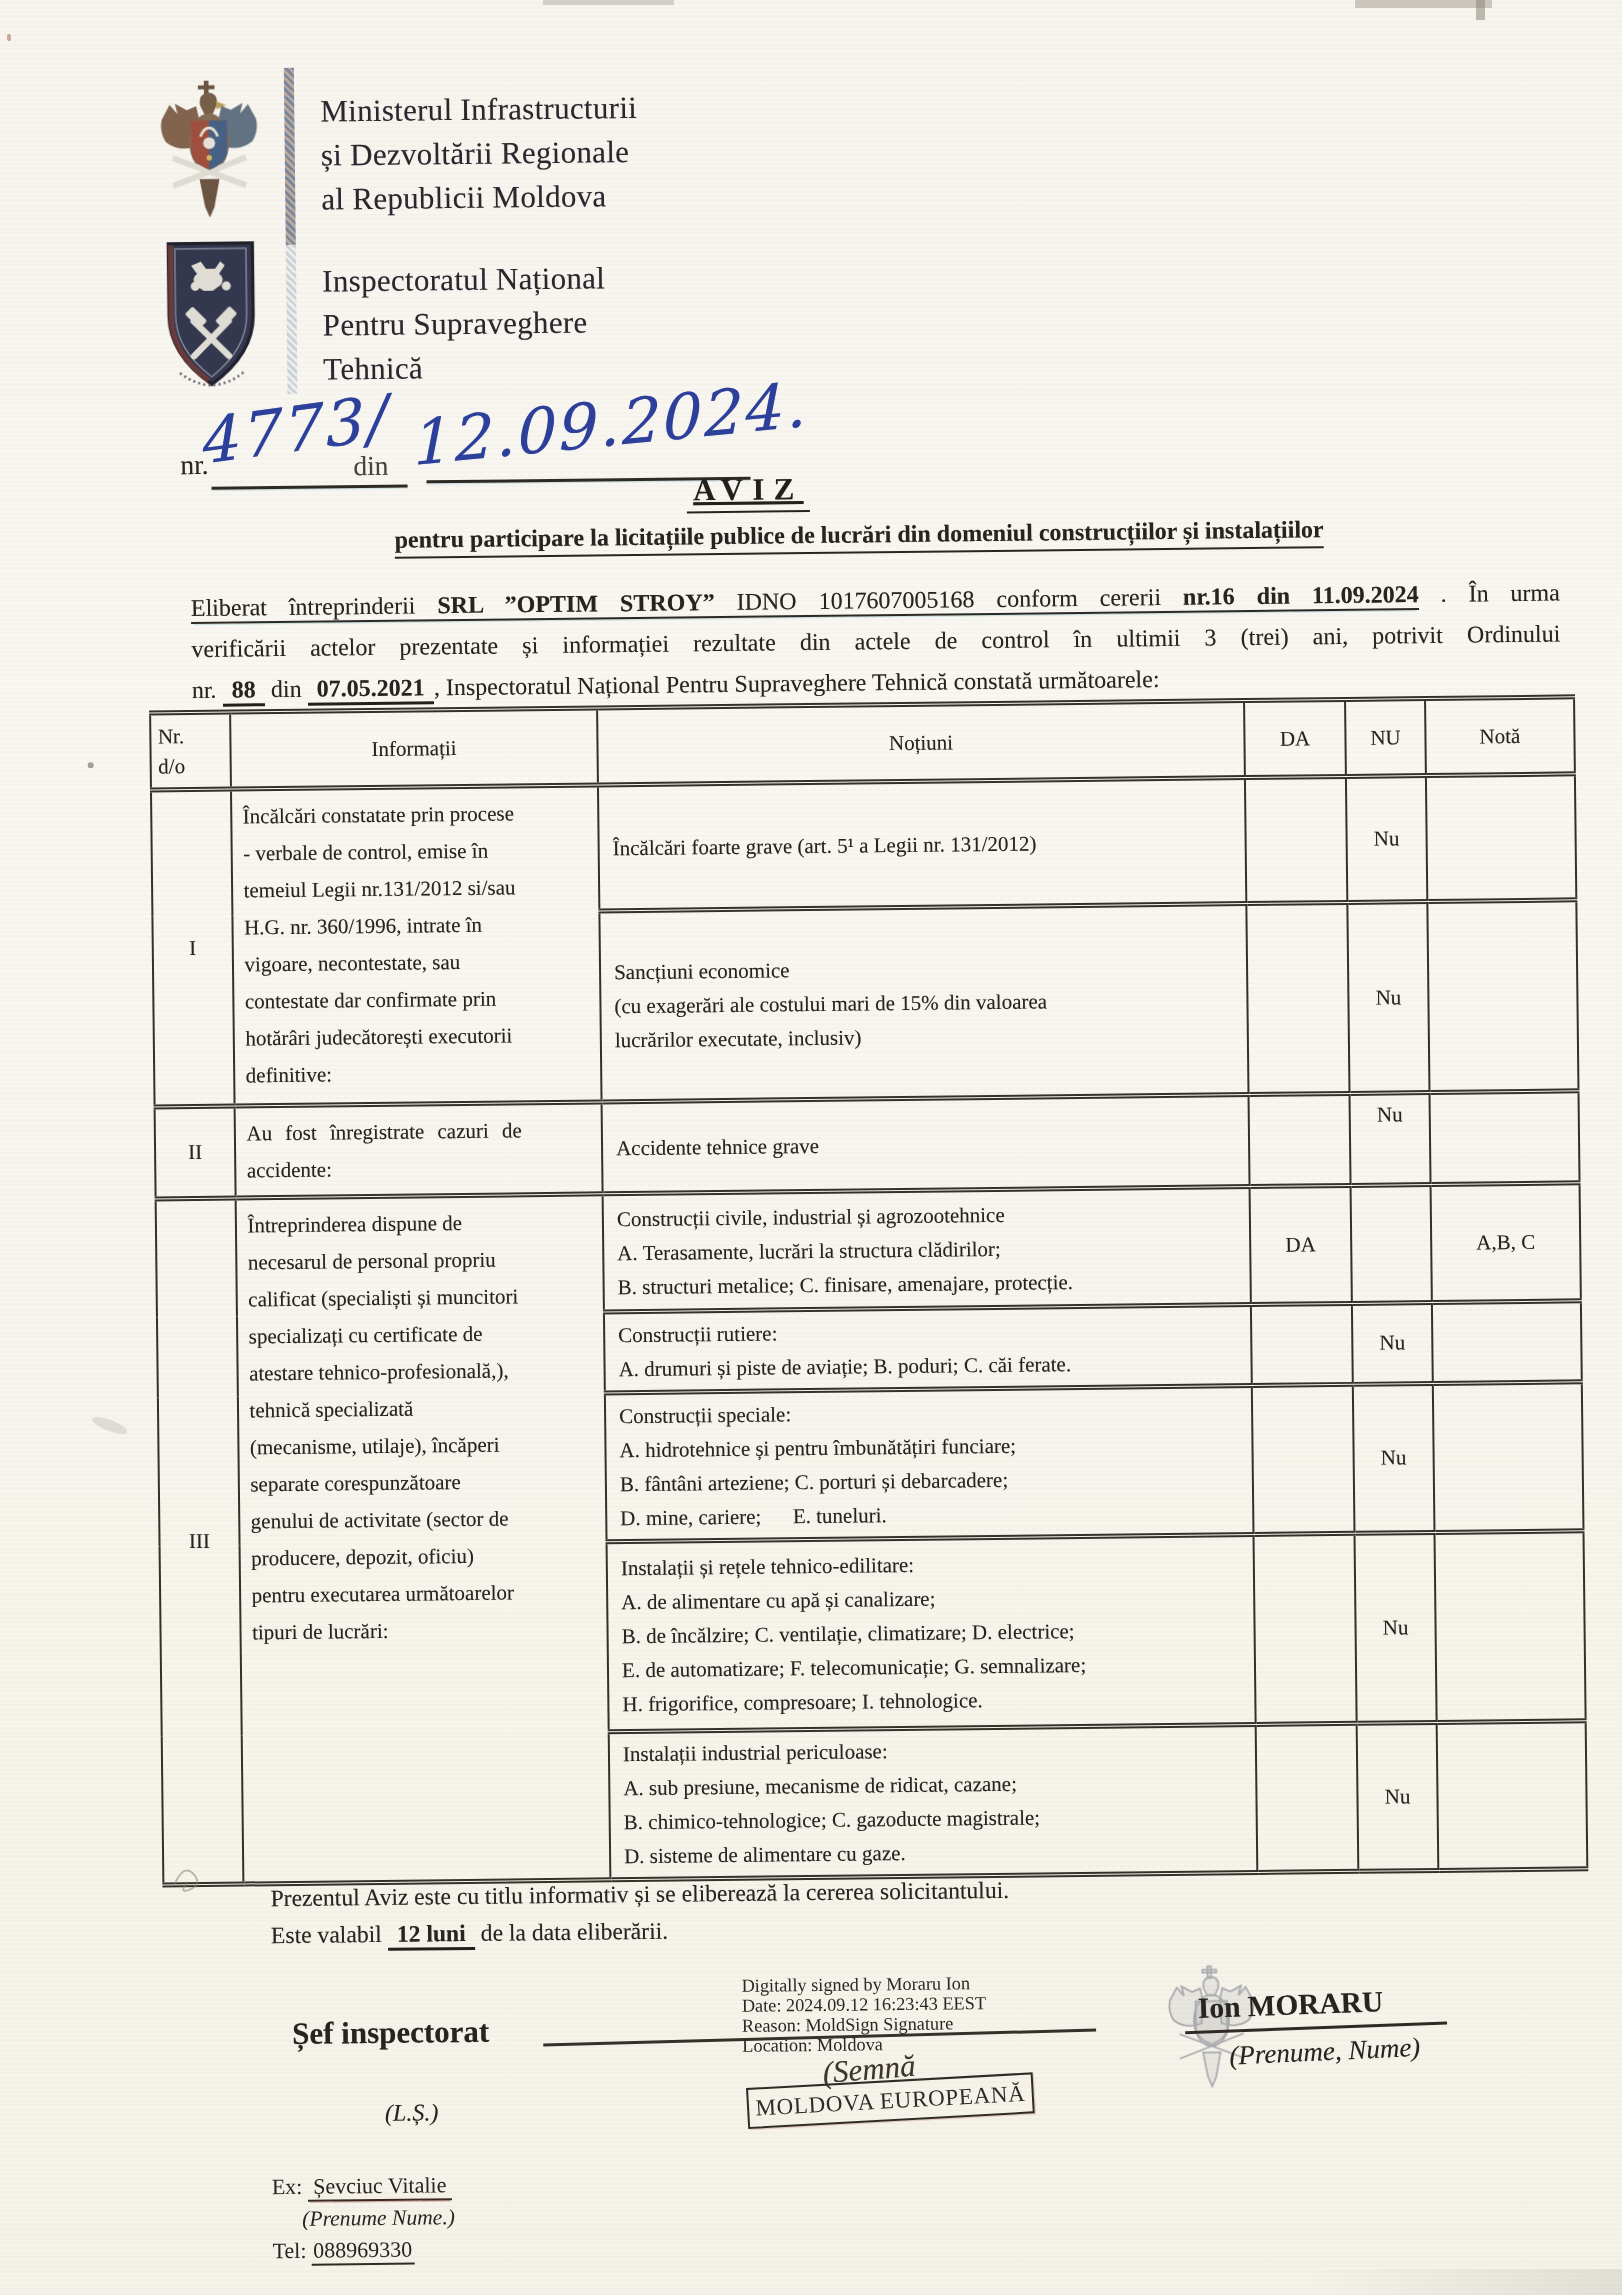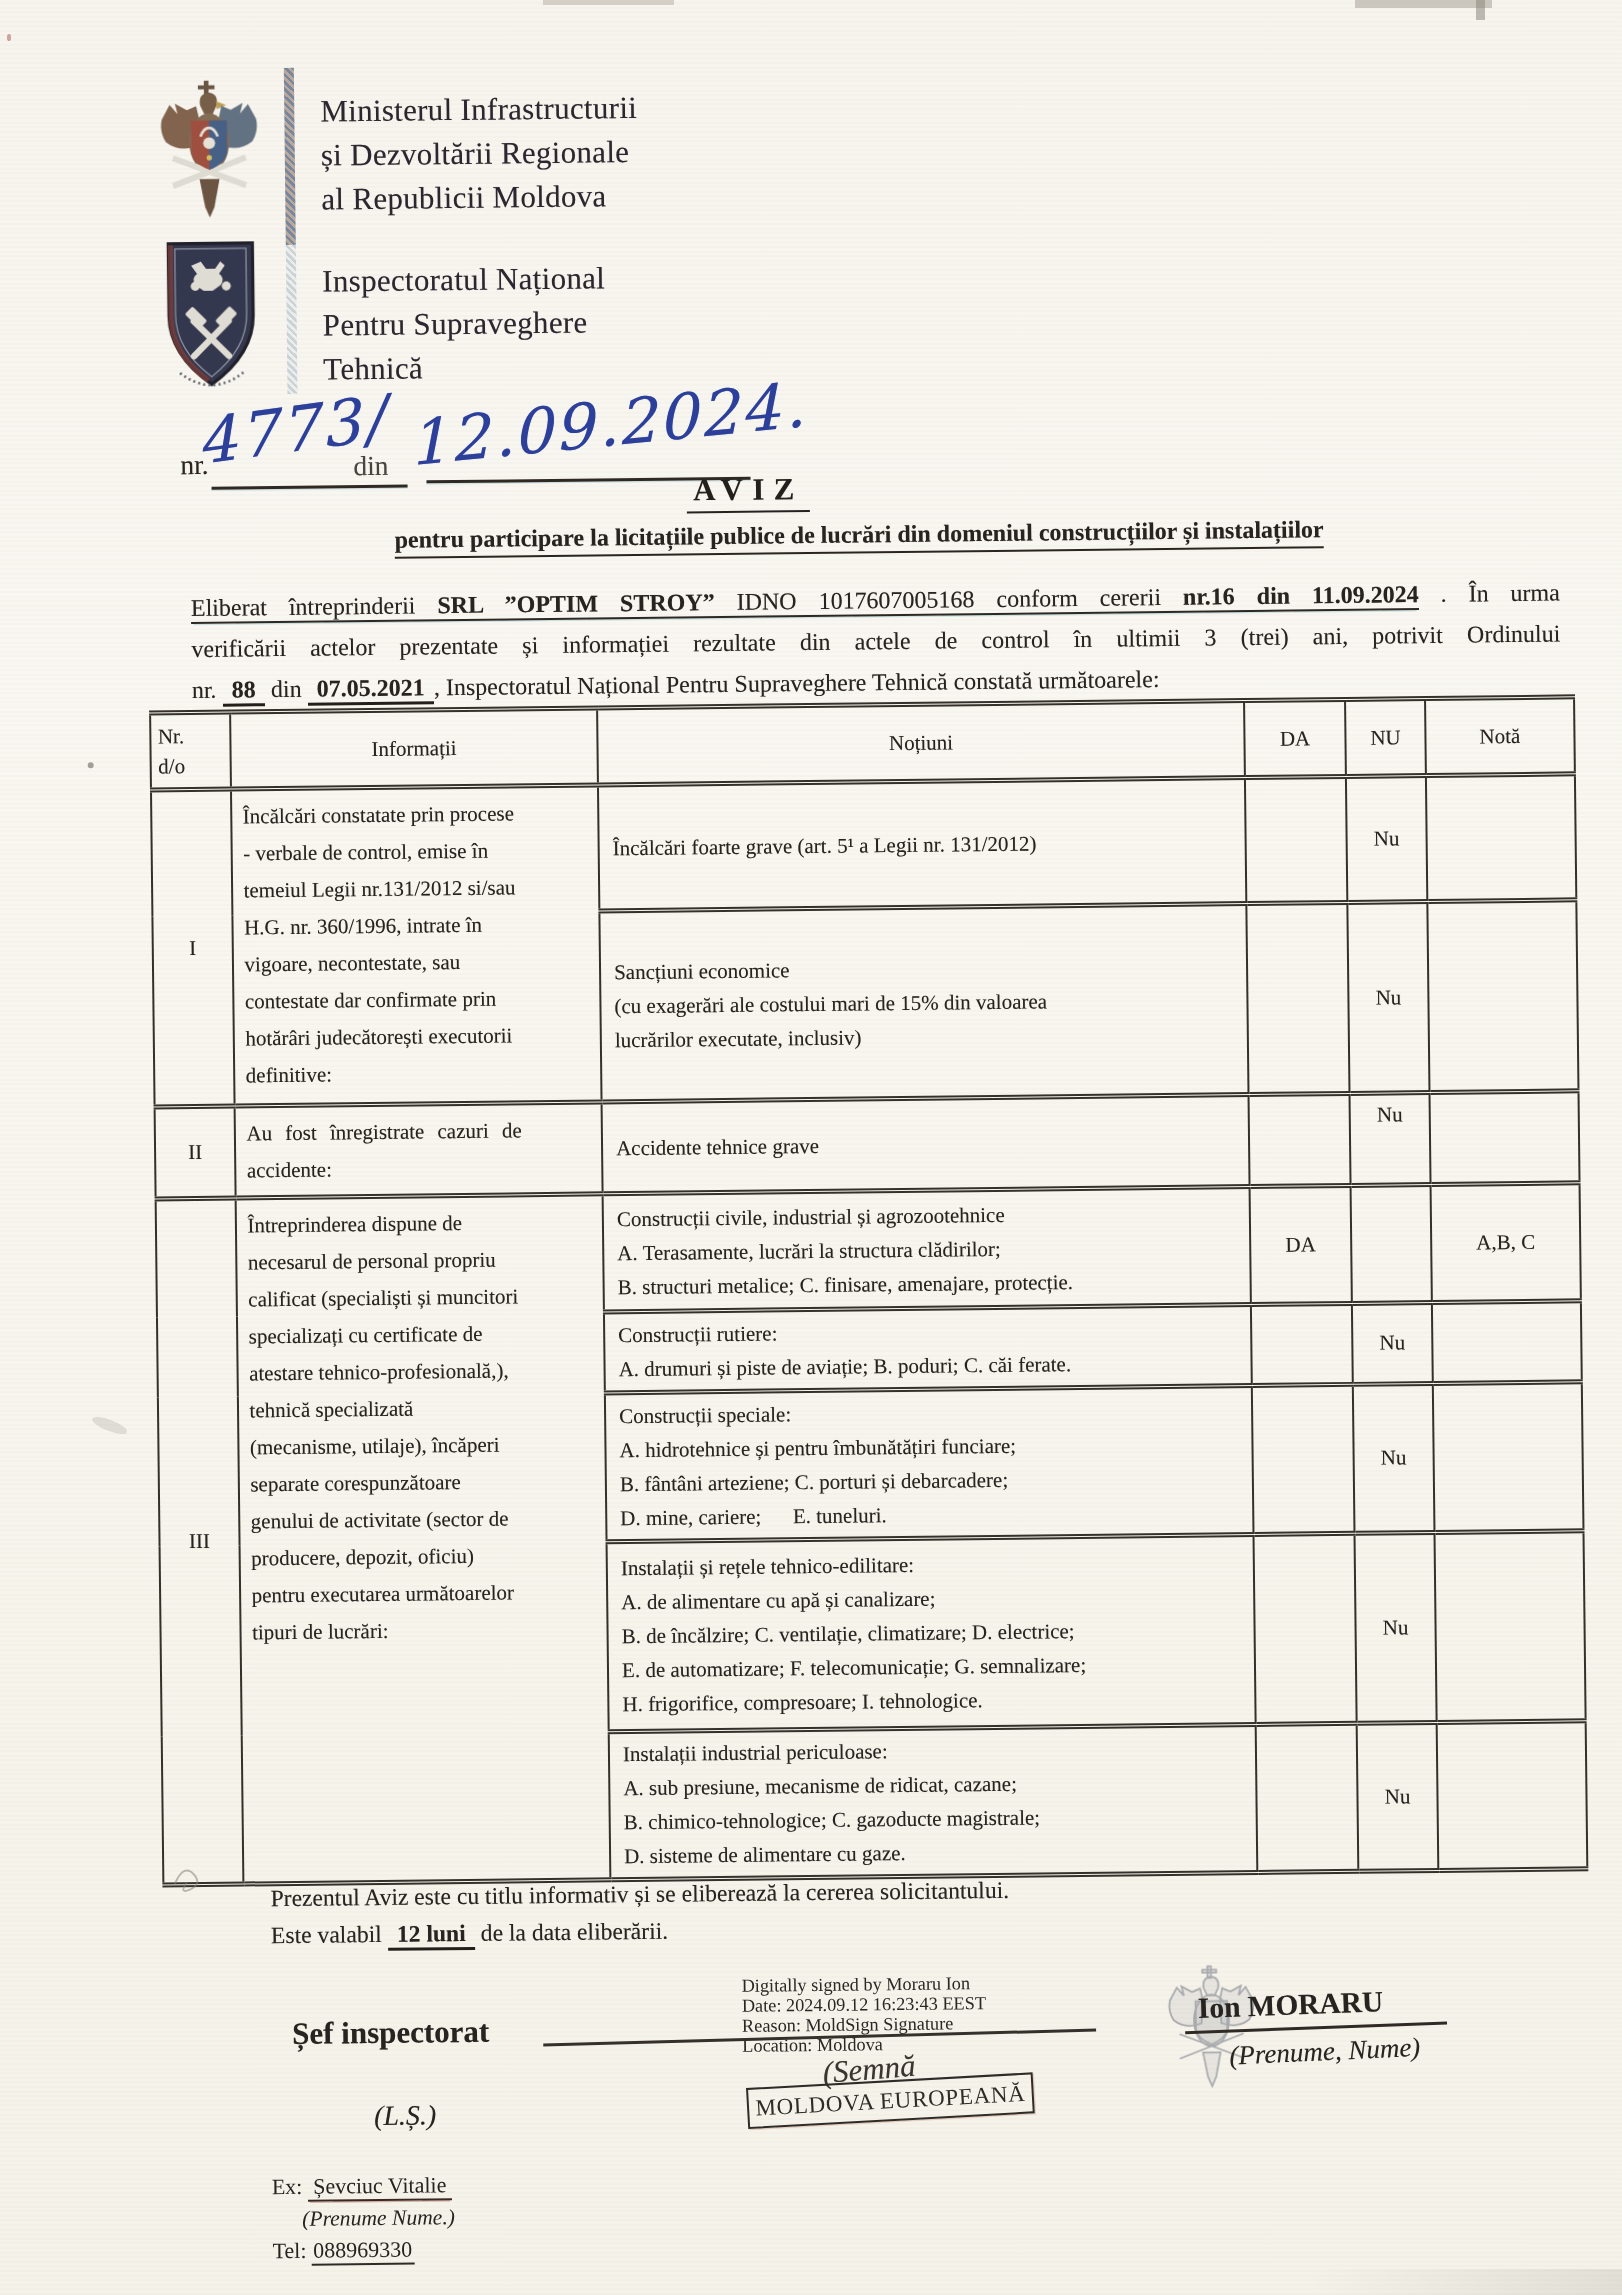--- a/index.html
+++ b/index.html
@@ -29,21 +29,21 @@
     background:repeating-linear-gradient(45deg, rgba(110,140,175,.65) 0 2.6px, rgba(190,200,215,.35) 2.6px 5.2px); }
 
   
   .printed { font-size:27.5px; color:#2a2521; }
   .hw { font-family:"DejaVu Serif",serif; font-style:italic; color:#2c3f9b;
         text-shadow:0 0 0.7px rgba(44,63,155,.55); font-size:62px; letter-spacing:2px; white-space:nowrap; }
   .rule { background:#2e2922; height:2.6px; box-shadow:0 1.3px 0 rgba(40,130,160,.18); }
 
   
   .title { font-size:31px; font-weight:bold; letter-spacing:9.2px; border-bottom:2.6px solid #262220;
-           padding:0 6.5px 2.6px 6.5px; color:#221f1c; }
+           padding:0 6.5px 2.6px 6.5px; color:#221f1c;text-decoration:underline; }
   .subtitle { font-size:24px; font-weight:bold; white-space:nowrap;
               border-bottom:2px solid #2a2520; padding-bottom:3.3px; }
 
   
   .intro { width:1369px; font-size:24px; line-height:41px; }
   .jline { text-align:justify; text-align-last:justify; }
 
   
   table.aviz { border-collapse:collapse; table-layout:fixed; width:1424px; background:transparent; }
   table.aviz td, table.aviz th {
@@ -294,21 +294,21 @@
         <path d="M30 118 L140 160" fill="none"></path>
         <path d="M70 150 h30 l-8 42 -7 16 -7 -16 z"></path>
         <path d="M58 62 h54 v44 q0 20 -27 30 q-27 -10 -27 -30 z"></path>
       </g>
     </svg>
 
     <div class="abs artifact" style="left:1173px; top:2032px; width:262px; height:2.6px; background:#2f2a25; transform:rotate(-1.5deg);"></div>
     <div class="abs b ink" style="left:1186px; top:1994px; font-size:29.4px; transform:rotate(-1.5deg);">Ion MORARU</div>
     <div class="abs i ink" style="left:1217px; top:2042px; font-size:27px; transform:rotate(-2deg);">(Prenume, Nume)</div>
 
-    <div class="abs i ink" style="left:361px; top:2095px; font-size:28px;">(L.Ș.)</div>
+    <div class="abs i ink" style="left:372px; top:2095px; font-size:24px;">(L.Ș.)</div>
 
     <div class="abs" style="left:258px; top:2165px; font-size:22px; line-height:32px;">
       <div>
         <span>Ex:</span> 
         <span style="border-bottom:2px solid #3a2823; box-shadow:0 3.3px 0 -2px rgba(160,60,40,.35); padding:0 5.2px 0.7px 5.2px;">Șevciuc Vitalie</span>
       </div>
       <div class="i" style="padding-left:30px; font-size:21.6px;">(Prenume Nume.)</div>
       <div>
         <span>Tel:</span> 
         <span style="border-bottom:2px solid #2f2a25; padding:0 2.6px 0.7px 1.3px;">088969330</span>

